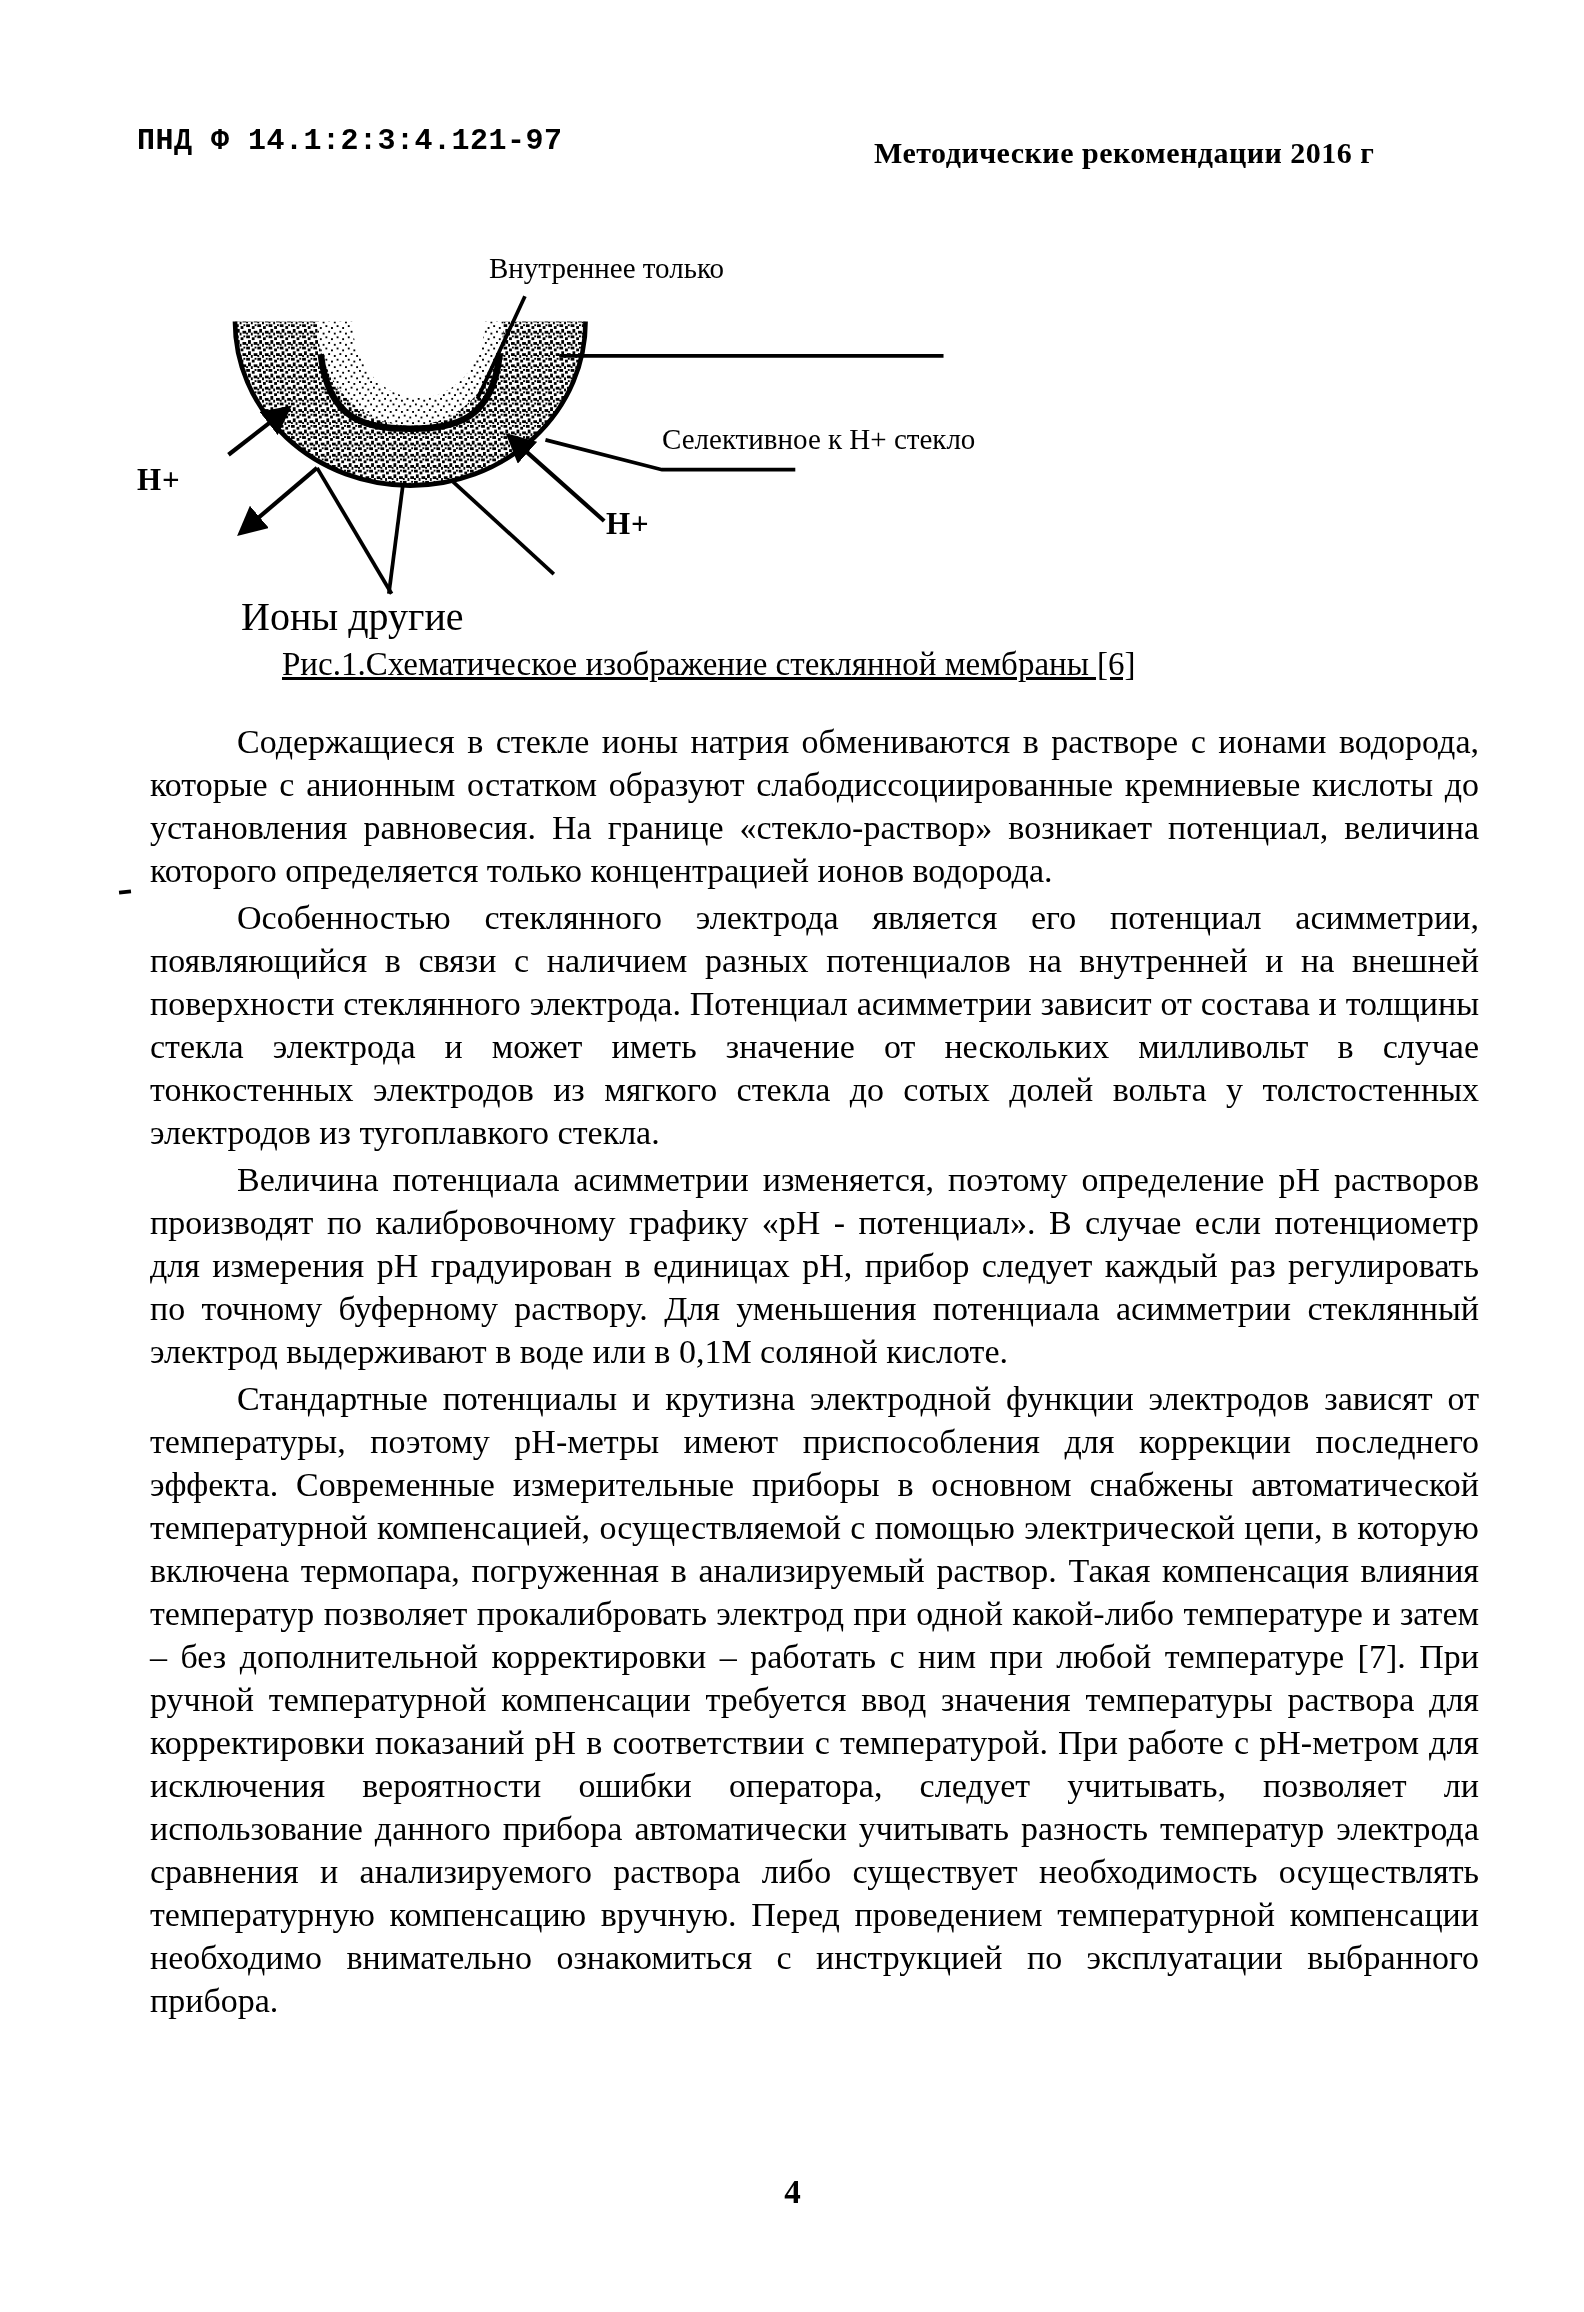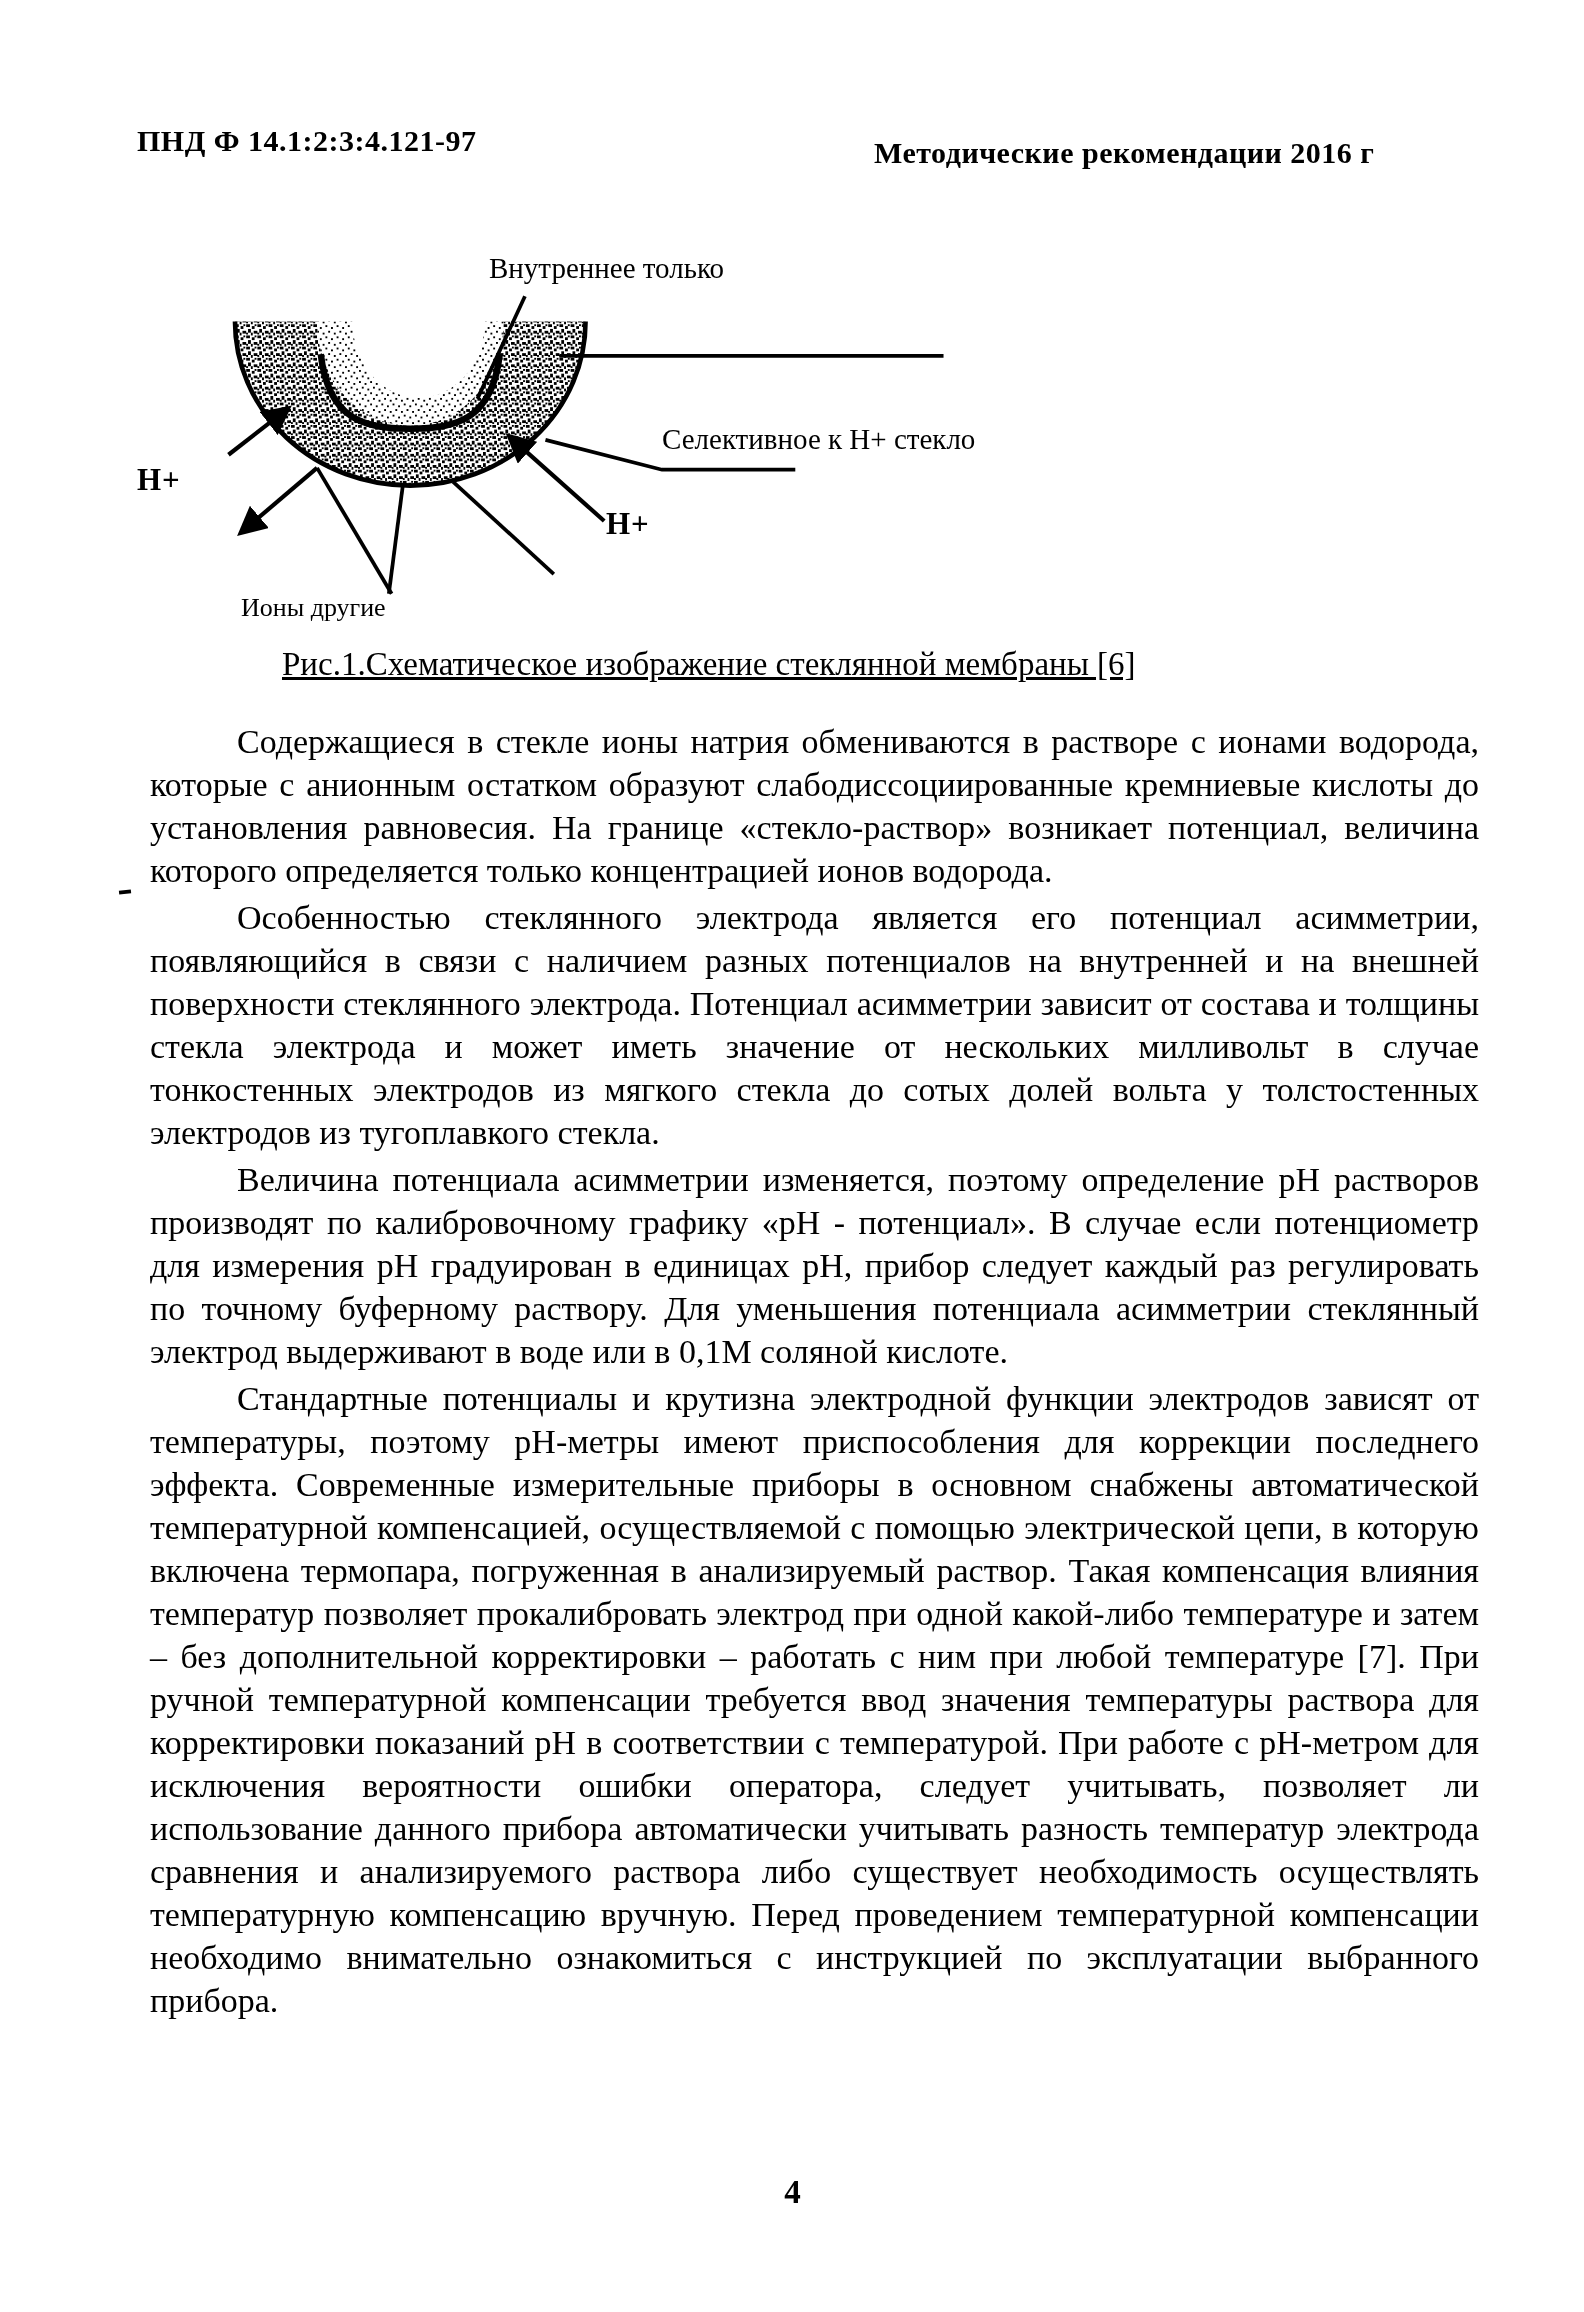--- a/index.html
+++ b/index.html
@@ -27,21 +27,21 @@
   .bodytext p{margin:4px;text-indent:87px;font-family:Liberation Serif, serif;}
   .pagenum{font-size:33px;font-weight:bold;text-align:center;width:100%;}
   .speck{background:#000;}
   svg{display:block;}
 </style>
 </head>
 <body>
 
 <div class="page">
 
-  <div class="abs hdr" style="left:137px;top:124px;">ПНД Ф 14.1:2:3:4.121-97</div>
+  <div class="abs hdr" style="left:137px;top:124px;font-family:Liberation Mono, monospace;">ПНД Ф 14.1:2:3:4.121-97</div>
   <div class="abs hdr" style="left:874px;top:136px;">Методические рекомендации 2016 г</div>
 
   <svg class="abs" style="left:0;top:149px;" width="1585" height="578" viewBox="0 160 1700 620">
     <defs>
       <pattern id="stipDark" width="12" height="12" patternUnits="userSpaceOnUse">
         <rect x="0" y="0" width="4" height="3" fill="#000"></rect>
         <rect x="6" y="2" width="3" height="3" fill="#000"></rect>
         <rect x="2" y="5" width="3" height="4" fill="#000"></rect>
         <rect x="8" y="7" width="4" height="3" fill="#000"></rect>
         <rect x="5" y="9" width="2" height="3" fill="#000"></rect>
@@ -80,21 +80,21 @@
   </svg>
 
   <div class="abs figlabel" style="left:489px;top:252px;">Внутреннее только</div>
 
 
   <div class="abs figlabel" style="left:662px;top:423px;">Селективное к Н+ стекло</div>
 
   <div class="abs hplus" style="left:137px;top:462px;">Н+</div>
   <div class="abs hplus" style="left:606px;top:506px;">Н+</div>
 
-  <div class="abs figlabel" style="left:241px;top:593px;font-size:26px;">Ионы другие</div>
+  <div class="abs figlabel" style="left:241px;top:593px;font-size:40px;">Ионы другие</div>
 
   <div class="abs caption" style="left:282px;top:646px;">Рис.1.Схематическое изображение стеклянной мембраны [6]</div>
 
   <div class="abs speck" style="left:119px;top:890px;width:12px;height:3.7px;transform:rotate(-6deg);"></div>
 
   <div class="abs bodytext" style="left:146px;top:716px;">
     <p>Содержащиеся в стекле ионы натрия обмениваются в растворе с ионами водорода, которые с анионным остатком образуют слабодиссоциированные кремниевые кислоты до установления равновесия. На границе «стекло-раствор» возникает потенциал, величина которого определяется только концентрацией ионов водорода.</p>
     <p>Особенностью стеклянного электрода является его потенциал асимметрии, появляющийся в связи с наличием разных потенциалов на внутренней и на внешней поверхности стеклянного электрода. Потенциал асимметрии зависит от состава и толщины стекла электрода и может иметь значение от нескольких милливольт в случае тонкостенных электродов из мягкого стекла до сотых долей вольта у толстостенных электродов из тугоплавкого стекла.</p>
     <p>Величина потенциала асимметрии изменяется, поэтому определение рН растворов производят по калибровочному графику «рН - потенциал». В случае если потенциометр для измерения рН градуирован в единицах рН, прибор следует каждый раз регулировать по точному буферному раствору. Для уменьшения потенциала асимметрии стеклянный электрод выдерживают в воде или в 0,1М соляной кислоте.</p>
     <p>Стандартные потенциалы и крутизна электродной функции электродов зависят от температуры, поэтому рН-метры имеют приспособления для коррекции последнего эффекта. Современные измерительные приборы в основном снабжены автоматической температурной компенсацией, осуществляемой с помощью электрической цепи, в которую включена термопара, погруженная в анализируемый раствор. Такая компенсация влияния температур позволяет прокалибровать электрод при одной какой-либо температуре и затем – без дополнительной корректировки – работать с ним при любой температуре [7]. При ручной температурной компенсации требуется ввод значения температуры раствора для корректировки показаний рН в соответствии с температурой. При работе с рН-метром для исключения вероятности ошибки оператора, следует учитывать, позволяет ли использование данного прибора автоматически учитывать разность температур электрода сравнения и анализируемого раствора либо существует необходимость осуществлять температурную компенсацию вручную. Перед проведением температурной компенсации необходимо внимательно ознакомиться с инструкцией по эксплуатации выбранного прибора.</p>

